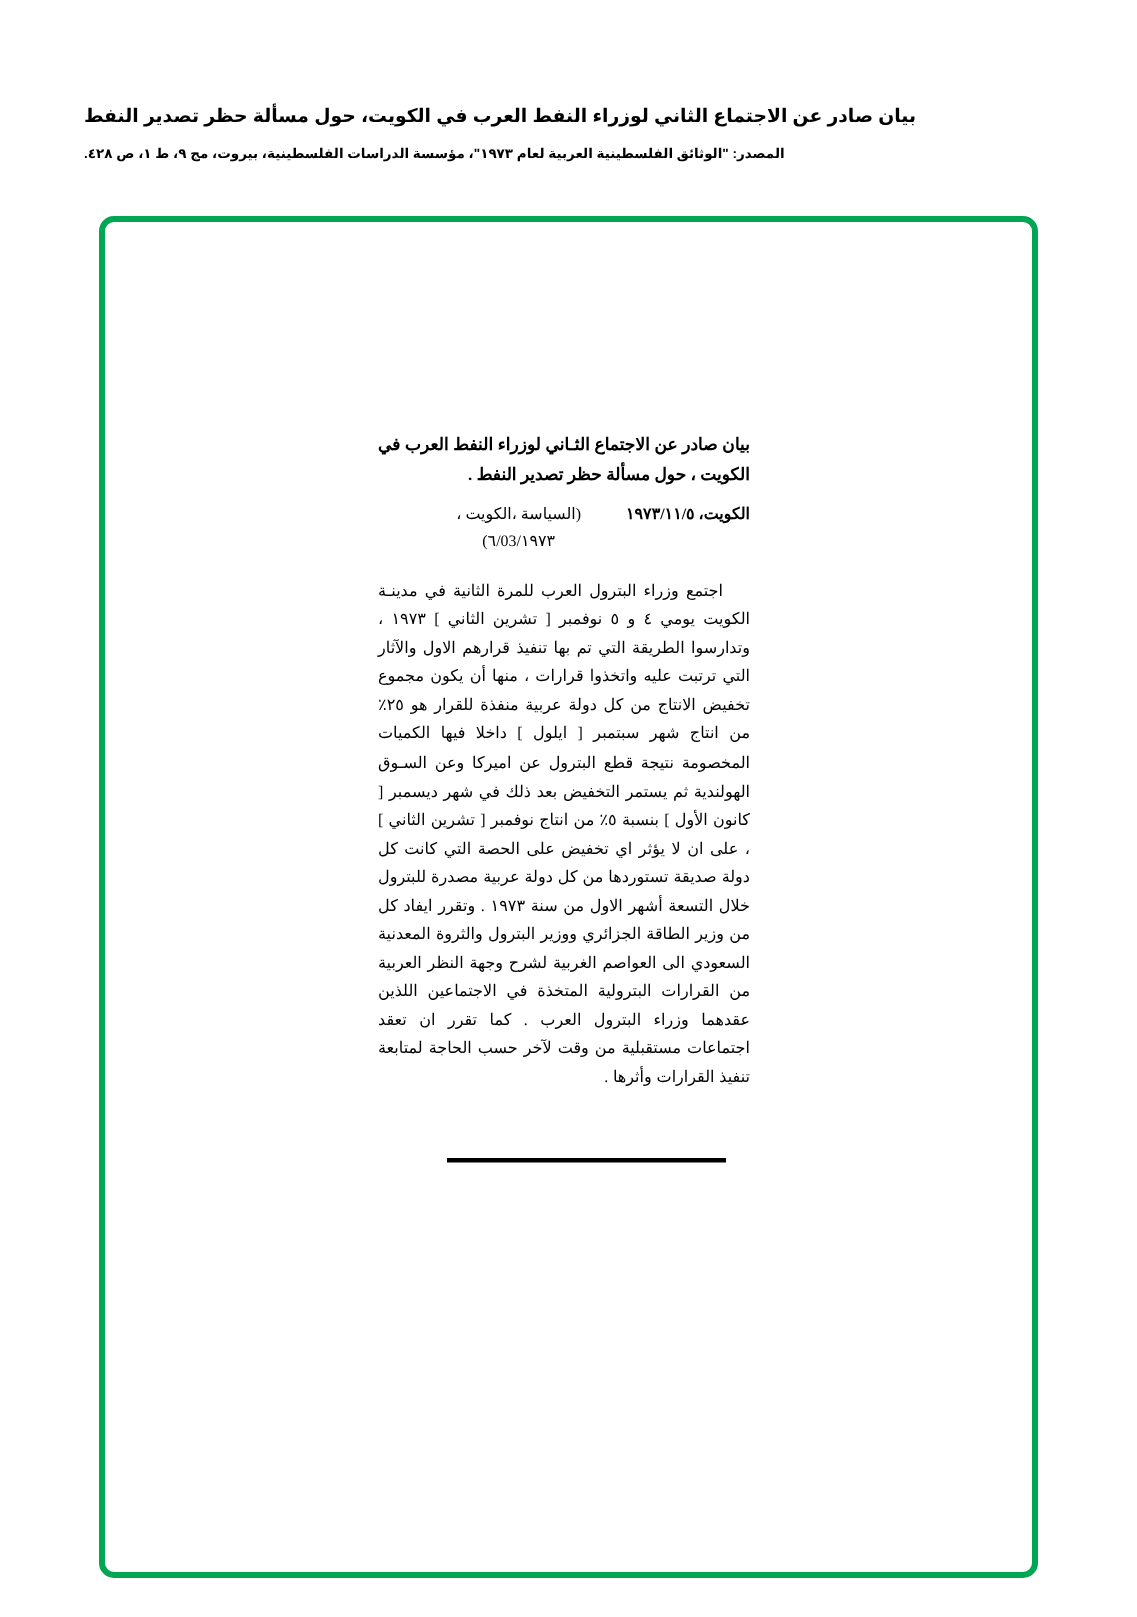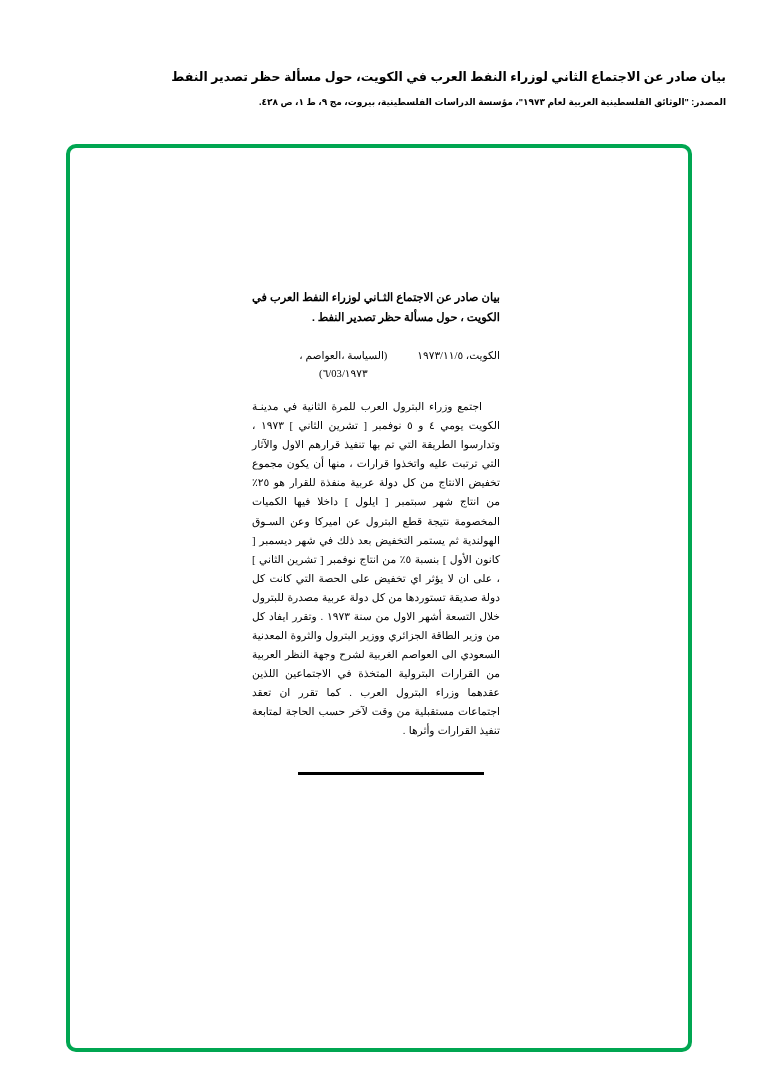--- a/index.html
+++ b/index.html
@@ -21,22 +21,22 @@
     inset: 0;
     background: #ffffff;
   }
 
   
   .header {
     position: absolute;
     top: 68px;
     left: 0;
     right: 0;
-    text-align: right;
-    padding: 0 32px;
+    text-align: left;
+    padding: 0 56px;
     box-sizing: border-box;
   }
   .header-title {
     font-family: "Liberation Sans", "DejaVu Sans", sans-serif;
     font-weight: bold;
     font-size: 12.5px;
     line-height: 1.5;
     color: #000;
     direction: rtl;
   }
@@ -82,34 +82,35 @@
   }
 
   .doc-title {
     font-family: "Liberation Serif", "DejaVu Serif", serif;
     font-weight: bold;
     font-size: 11.4px;
     line-height: 1.72;
     letter-spacing: 0.2px;
     text-align: justify;
     text-align-last: right;
-    margin-bottom: 20px;
+    margin-bottom: 8px;
   }
 
   .dateline {
     display: flex;
     flex-direction: row;
     justify-content: flex-start;
     align-items: flex-start;
     font-size: 10.6px;
     line-height: 1.7;
     margin-bottom: 14px;
   }
   .dateline .place-date {
     white-space: nowrap;
+    font-weight: bold;
   }
   .dateline .ref {
     margin-right: 30px;
     white-space: nowrap;
     text-align: center;
   }
   .dateline .ref div { display: block; }
 
   .doc-para {
     font-size: 10.7px;
@@ -142,21 +143,21 @@
   <div class="scan-frame">
     <div class="scan-inner">
 
       <div class="doc-body">
 
         <div class="doc-title">بيان صادر عن الاجتماع الثـاني لوزراء النفط العرب في الكويت ، حول مسألة حظر تصدير النفط .</div>
 
         <div class="dateline">
           <div class="place-date">الكويت، ١٩٧٣/١١/٥</div>
           <div class="ref">
-            <div>(السياسة ،العواصم ،</div>
+            <div>(السياسة ،الكويت ،</div>
             <div>١٩٧٣/03/٦)</div>
           </div>
         </div>
 
         <div class="doc-para">اجتمع وزراء البترول العرب للمرة الثانية في مدينـة الكويت يومي ٤ و ٥ نوفمبر [ تشرين الثاني ] ١٩٧٣ ، وتدارسوا الطريقة التي تم بها تنفيذ قرارهم الاول والآثار التي ترتبت عليه واتخذوا قرارات ، منها أن يكون مجموع تخفيض الانتاج من كل دولة عربية منفذة للقرار هو ٢٥٪ من انتاج شهر سبتمبر [ ايلول ] داخلا فيها الكميات المخصومة نتيجة قطع البترول عن اميركا وعن السـوق الهولندية ثم يستمر التخفيض بعد ذلك في شهر ديسمبر [ كانون الأول ] بنسبة ٥٪ من انتاج نوفمبر [ تشرين الثاني ] ، على ان لا يؤثر اي تخفيض على الحصة التي كانت كل دولة صديقة تستوردها من كل دولة عربية مصدرة للبترول خلال التسعة أشهر الاول من سنة ١٩٧٣ . وتقرر ايفاد كل من وزير الطاقة الجزائري ووزير البترول والثروة المعدنية السعودي الى العواصم الغربية لشرح وجهة النظر العربية من القرارات البترولية المتخذة في الاجتماعين اللذين عقدهما وزراء البترول العرب . كما تقرر ان تعقد اجتماعات مستقبلية من وقت لآخر حسب الحاجة لمتابعة تنفيذ القرارات وأثرها .</div>
       </div>
 
       <div class="rule"></div>
 
     </div>

